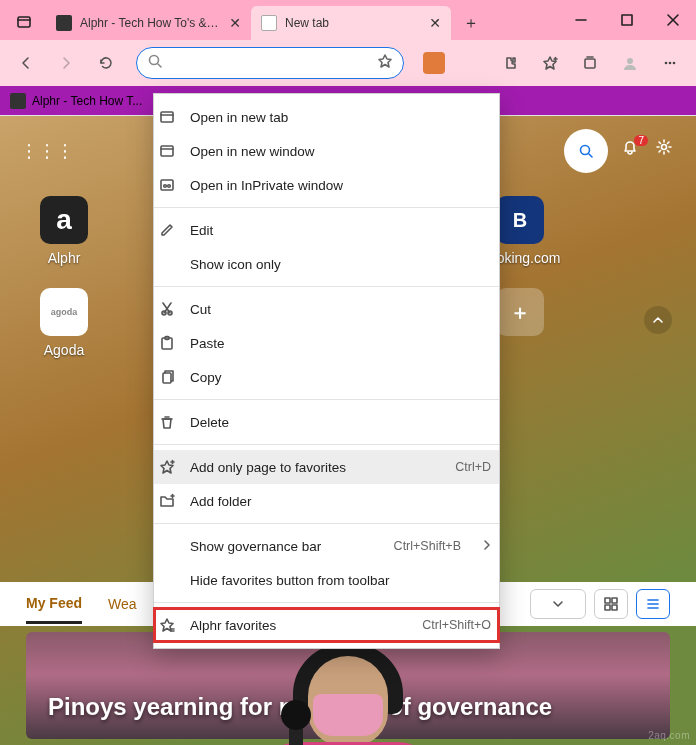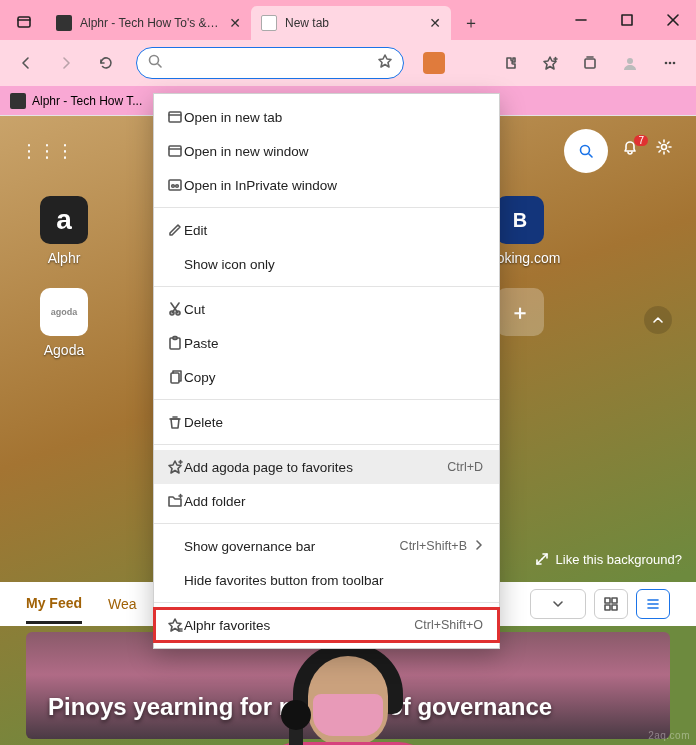--- a/index.html
+++ b/index.html
@@ -23,21 +23,21 @@
   .toolbar { height:46px; background:#ffd7e3; display:flex; align-items:center; padding:0 8px; gap:4px;}
   .tbtn { width:36px; height:36px; display:flex; align-items:center; justify-content:center; color:#555; border-radius:4px;}
   .addressbar { flex:0 0 268px; height:32px; background:#fff; border:1px solid #1a73e8; border-radius:16px; display:flex; align-items:center; padding:0 10px; margin:0 8px; position:relative;}
   .addressbar .search-ic { color:#888; margin-right:8px;}
   .addressbar input { border:none; outline:none; flex:1; font-size:13px; background:transparent;}
   .addressbar .fav-ic { color:#666; }
   .spacer { flex:1; }
   .fox { width:22px; height:22px; background:#e07b3c; border-radius:4px;}
   
   
-  .bookmarks { height:30px; background:#f9a8d4; display:flex; align-items:center; padding:8px 10px; border-bottom:1px solid #e5e5e5; font-size:12px; gap:6px;}
+  .bookmarks { height:30px; background:#a21caf; display:flex; align-items:center; padding:8px 10px; border-bottom:1px solid #e5e5e5; font-size:12px; gap:6px;}
   .bookmarks .bm-icon{width:16px;height:16px;background:#333;border-radius:2px;}
 
   
   .ntp { position:relative; height: calc(745px - 40px - 46px - 30px); background: linear-gradient(160deg,#c9a36a 0%, #a47432 40%, #6d8a3e 80%); }
   .ntp-top { height:70px; display:flex; align-items:center; padding:0 20px; gap:14px;}
   .ntp-top .apps-btn{ color:#fff; font-size:18px;}
   .search-circle{ width:44px; height:44px; border-radius:50%; background:#fff; display:flex; align-items:center; justify-content:center; color:#1a73e8;}
   .ntp-icons { display:flex; gap:14px; color:#fff; align-items:center;}
   .bell-wrap{position:relative;}
   .bell-badge{position:absolute; top:-4px; right:-6px; background:#e03131; color:#fff; font-size:10px; border-radius:8px; padding:0 4px;}
@@ -64,21 +64,21 @@
   .person{position:absolute; left:50%; top:18px; transform:translateX(-50%); width:190px; height:170px;}
   .person .face{width:80px;height:90px;background:#caa17d;border-radius:40px 40px 34px 34px;position:absolute;left:55px;top:6px;}
   .person .mask{width:70px;height:42px;background:#e89ab8;border-radius:8px 8px 20px 20px;position:absolute;left:60px;top:44px;}
   .person .hair{width:110px;height:70px;background:#1b1b1b;border-radius:50px 50px 10px 10px;position:absolute;left:40px;top:-6px;}
   .person .body{width:180px;height:90px;background:#d6427d;border-radius:40px 40px 10px 10px;position:absolute;left:5px;top:92px;}
   .person .mic{width:14px;height:60px;background:#222;border-radius:6px;position:absolute;left:36px;top:70px;}
   .person .michead{width:30px;height:30px;background:#111;border-radius:50%;position:absolute;left:28px;top:50px;}
 
   
   .ctx { position:absolute; left:153px; top:93px; width:347px; background:#fff; border:1px solid #d0d0d0; box-shadow:0 8px 24px rgba(0,0,0,.25); padding:6px 0; font-size:13.5px; color:#222; z-index:50;}
-  .ctx .row { height:34px; display:flex; align-items:center; padding:0 12px; }
+  .ctx .row { height:34px; display:flex; align-items:center; padding:0 4px; gap:14px;}
   .ctx .row.hovered{ background:#ededed;}
   .ctx .ic { width:18px; height:18px; display:flex; align-items:center; justify-content:center; color:#555; flex:0 0 18px;}
   .ctx .lbl { flex:1;}
   .ctx .sc { color:#666; font-size:12.5px; margin-right:4px;}
   .ctx .sep { height:1px; background:#e3e3e3; margin:5px 0;}
   .ctx .chev { color:#666;}
   .ctx .highlight { outline:3px solid #e03131; outline-offset:-2px; }
   
   .watermark{position:absolute; right:6px; bottom:4px; font-size:10px; color:rgba(255,255,255,.35); letter-spacing:.5px; z-index:80;}
 
@@ -242,29 +242,20 @@
       <span class="tlabel">Agoda</span>
     </div>
     <div class="tile" style="visibility:hidden"></div>
     <div class="tile" style="visibility:hidden"></div>
     <div class="tile" style="visibility:hidden"></div>
     <div class="tile add">
       <div class="tbox">＋</div>
     </div>
   </div>
 
-  <div class="like-bg">
-    <svg style="stroke:#fff">
-        <polyline points="9,3 13,3 13,7"></polyline>
-        <line x1="13" y1="3" x2="8" y2="8"></line>
-        <polyline points="7,13 3,13 3,9"></polyline>
-        <line x1="3" y1="13" x2="8" y2="8"></line>
-      </svg>
-    <span>Like this background?</span>
-  </div>
 
   <div class="feed-tabs">
     <div class="ft active">My Feed</div>
     <div class="ft">Wea</div>
     <div class="feed-controls">
       <div class="pill" style="width:56px">
           <svg>
             <polyline points="4,6 8,10 12,6"></polyline>
           </svg>
         </div>
@@ -384,21 +375,21 @@
     </div>
     <div class="sep"></div>
     <div class="row hovered">
       <span class="ic">
         <svg>
           <polygon points="8,2 10,6 14,6.5 11,9.5 12,14 8,11.5 4,14 5,9.5 2,6.5 6,6"></polygon>
           <line x1="12" y1="3" x2="15" y2="3"></line>
           <line x1="13.5" y1="1.5" x2="13.5" y2="4.5"></line>
         </svg>
       </span>
-      <span class="lbl">Add agoda page to favorites</span>
+      <span class="lbl">Add only page to favorites</span>
       <span class="sc">Ctrl+D</span>
     </div>
     <div class="row">
       <span class="ic">
         <svg>
           <path d="M2 4h4l2 2h6v7H2z"></path>
           <line x1="12" y1="3" x2="15" y2="3"></line>
           <line x1="13.5" y1="1.5" x2="13.5" y2="4.5"></line>
         </svg>
       </span>

